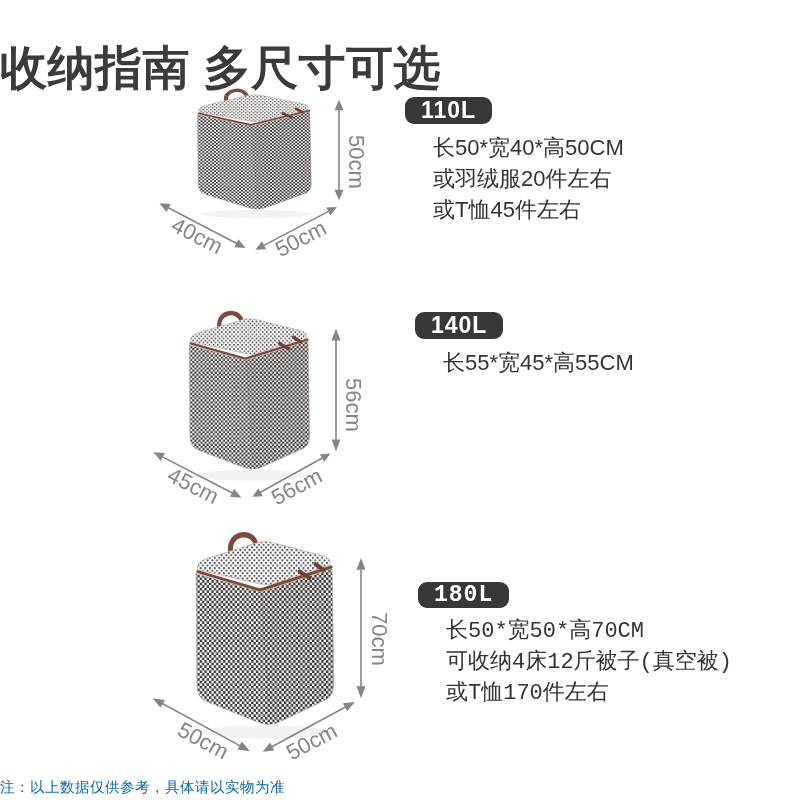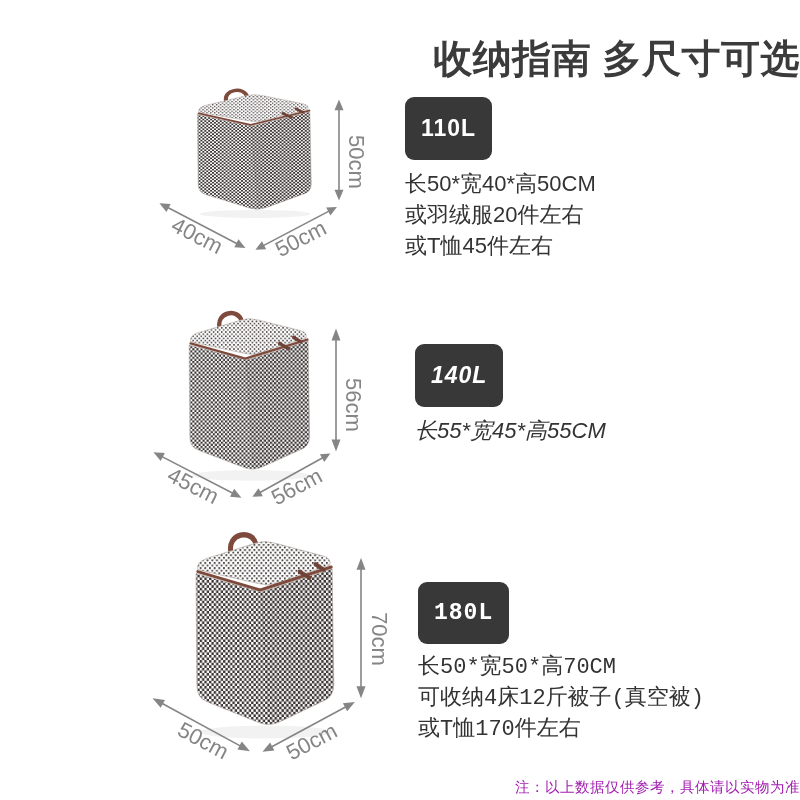--- a/index.html
+++ b/index.html
@@ -1,34 +1,34 @@
 <!DOCTYPE html>
 <html><head>
 <meta charset="utf-8">
 <style>
   html,body{margin:0;padding:0;background:#fff;}
   body{width:800px;height:800px;font-family:"Liberation Sans",sans-serif;}
   .page{position:relative;width:800px;height:800px;background:#fff;overflow:hidden;}
   .row{display:contents;}
-  .title{position:absolute;top:6px;left:0;width:100%;text-align:right;
-         font-size:39px;font-weight:700;color:#3b3b3b;letter-spacing:0.5px;white-space:nowrap;}
+  .title{position:absolute;top:6px;left:0;width:100%;text-align:left;
+         font-size:47px;font-weight:700;color:#3b3b3b;letter-spacing:0.5px;white-space:nowrap;}
   .badge{display:inline-block;background:#383838;color:#fff;font-size:23px;font-weight:700;
-         padding:18px 16px;border-radius:9px;letter-spacing:1px;}
+         padding:0 16px;border-radius:9px;letter-spacing:1px;}
   .info{position:absolute;}
   .lines{margin-top:8px;}
-  .line{font-size:22px;line-height:31px;color:#333;font-weight:500;white-space:nowrap;}
+  .line{font-size:22px;line-height:31px;color:#333;font-weight:500;white-space:nowrap;margin-left:28px;}
   .bag{position:absolute;}
   .arrow{position:absolute;}
   .arrow svg{display:block;width:100%;height:100%;}
   .arrow line{stroke:#858585;stroke-width:1.6;}
   .arrow path{fill:#858585;stroke:none;}
   .dim{position:absolute;color:#858585;font-size:22px;width:64px;text-align:center;white-space:nowrap;}
   .dim.v{writing-mode:vertical-rl;width:auto;height:70px;}
-  .note{position:absolute;top:778px;left:0;width:100%;text-align:right;
-        font-size:14.5px;color:#a21caf;letter-spacing:0.5px;}
+  .note{position:absolute;top:778px;left:0;width:100%;text-align:left;
+        font-size:14.5px;color:#0369a1;letter-spacing:0.5px;}
 </style>
 </head>
 <body>
 
 <div class="page">
 
   
   <svg width="0" height="0" style="position:absolute" aria-hidden="true">
     <defs>
       <pattern id="hb" width="5.6" height="5.6" patternUnits="userSpaceOnUse">
@@ -131,21 +131,21 @@
 
     <div class="arrow" style="left:252px;top:491px;width:90px;height:12px;transform:rotate(-29deg);transform-origin:0 50%;">
       <svg viewBox="0 0 100 12" preserveAspectRatio="none">
           <line x1="9" y1="6" x2="91" y2="6"></line>
       <path d="M0.5,6 L11,1.5 L11,10.5 Z"></path>
           <path d="M99.5,6 L89,1.5 L89,10.5 Z"></path>
         </svg>
     </div>
     <div class="dim" style="left:265px;top:474px;transform:rotate(-28deg);">56cm</div>
 
-    <div class="info" style="left:415px;top:344px;font-style:italic;">
+    <div class="info" style="left:415px;top:312px;">
       <div class="badge">140L</div>
       <div class="lines">
         <div class="line">长55*宽45*高55CM</div>
       </div>
     </div>
   </section>
 
   
   <section class="row">
     <svg class="bag" style="left:181px;top:531px;width:167px;height:214px;" viewBox="0 0 200 232" preserveAspectRatio="none">

